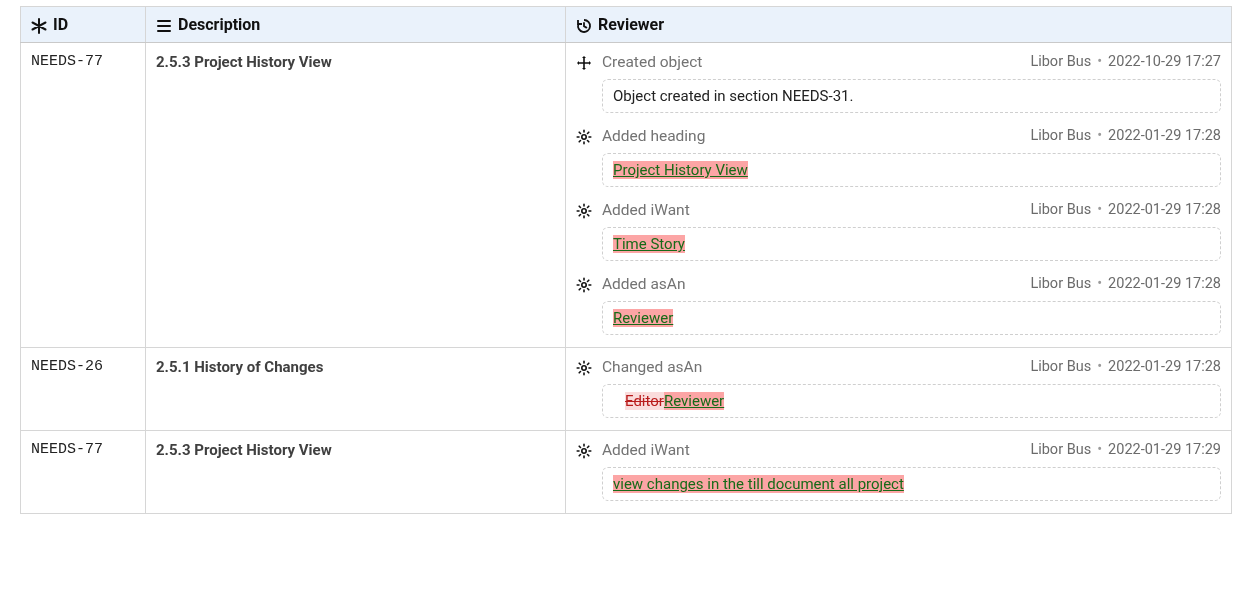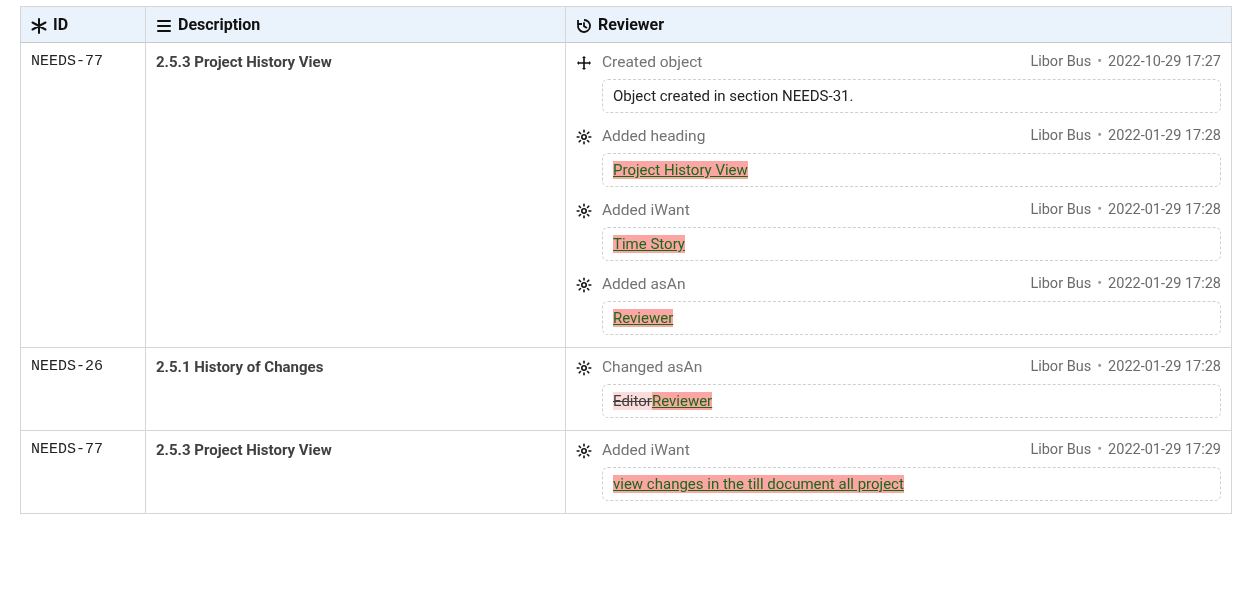--- a/index.html
+++ b/index.html
@@ -84,22 +84,23 @@
     font-size: 15px;
     color: #222;
   }
   .ins {
     background: #fca5a5;
     color: #186a18;
     text-decoration: underline;
   }
   .del {
     background: #fadcdc;
-    color: #404040;
+    color: #b91c1c;
     text-decoration: line-through;
+    margin-left: 12px;
   }
   svg { display: block; }
 </style>
 </head>
 <body>
 
 <svg width="0" height="0" style="position:absolute">
   <defs>
     <g id="ic-asterisk">
       <path d="M8 1v14M1.5 4.5l13 7M1.5 11.5l13-7" stroke="currentColor" stroke-width="2" fill="none" stroke-linecap="round"></path>

